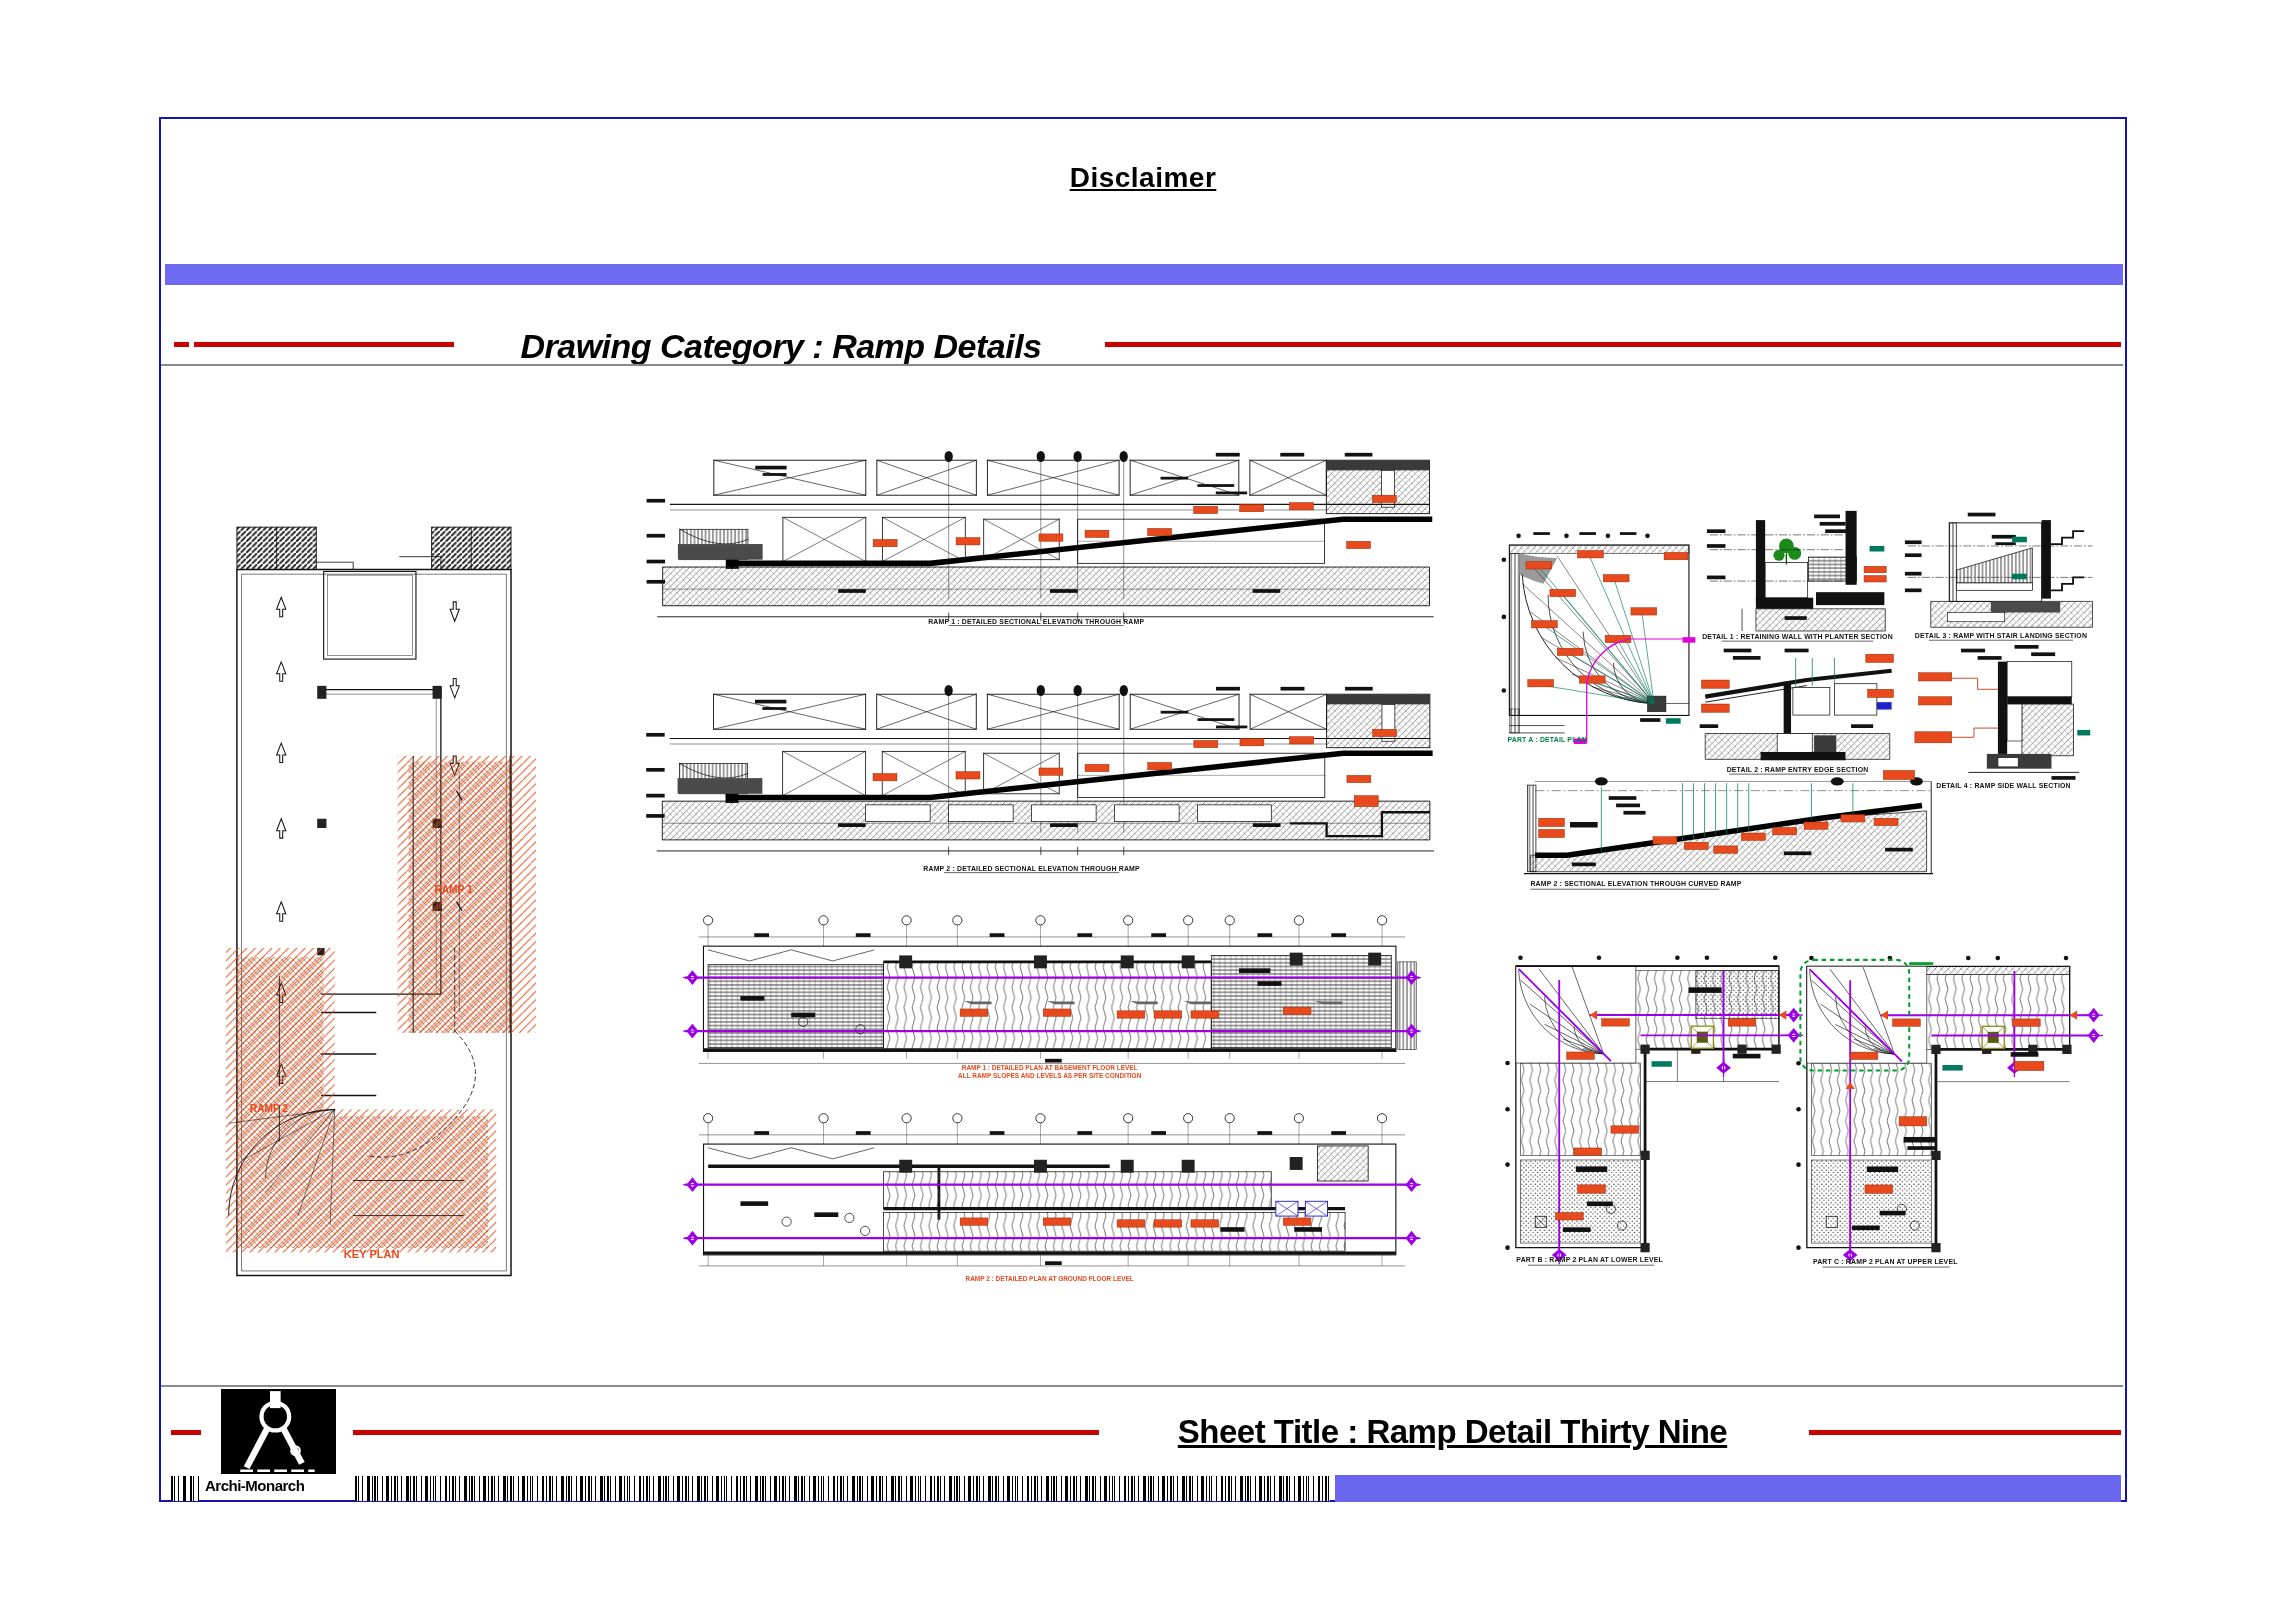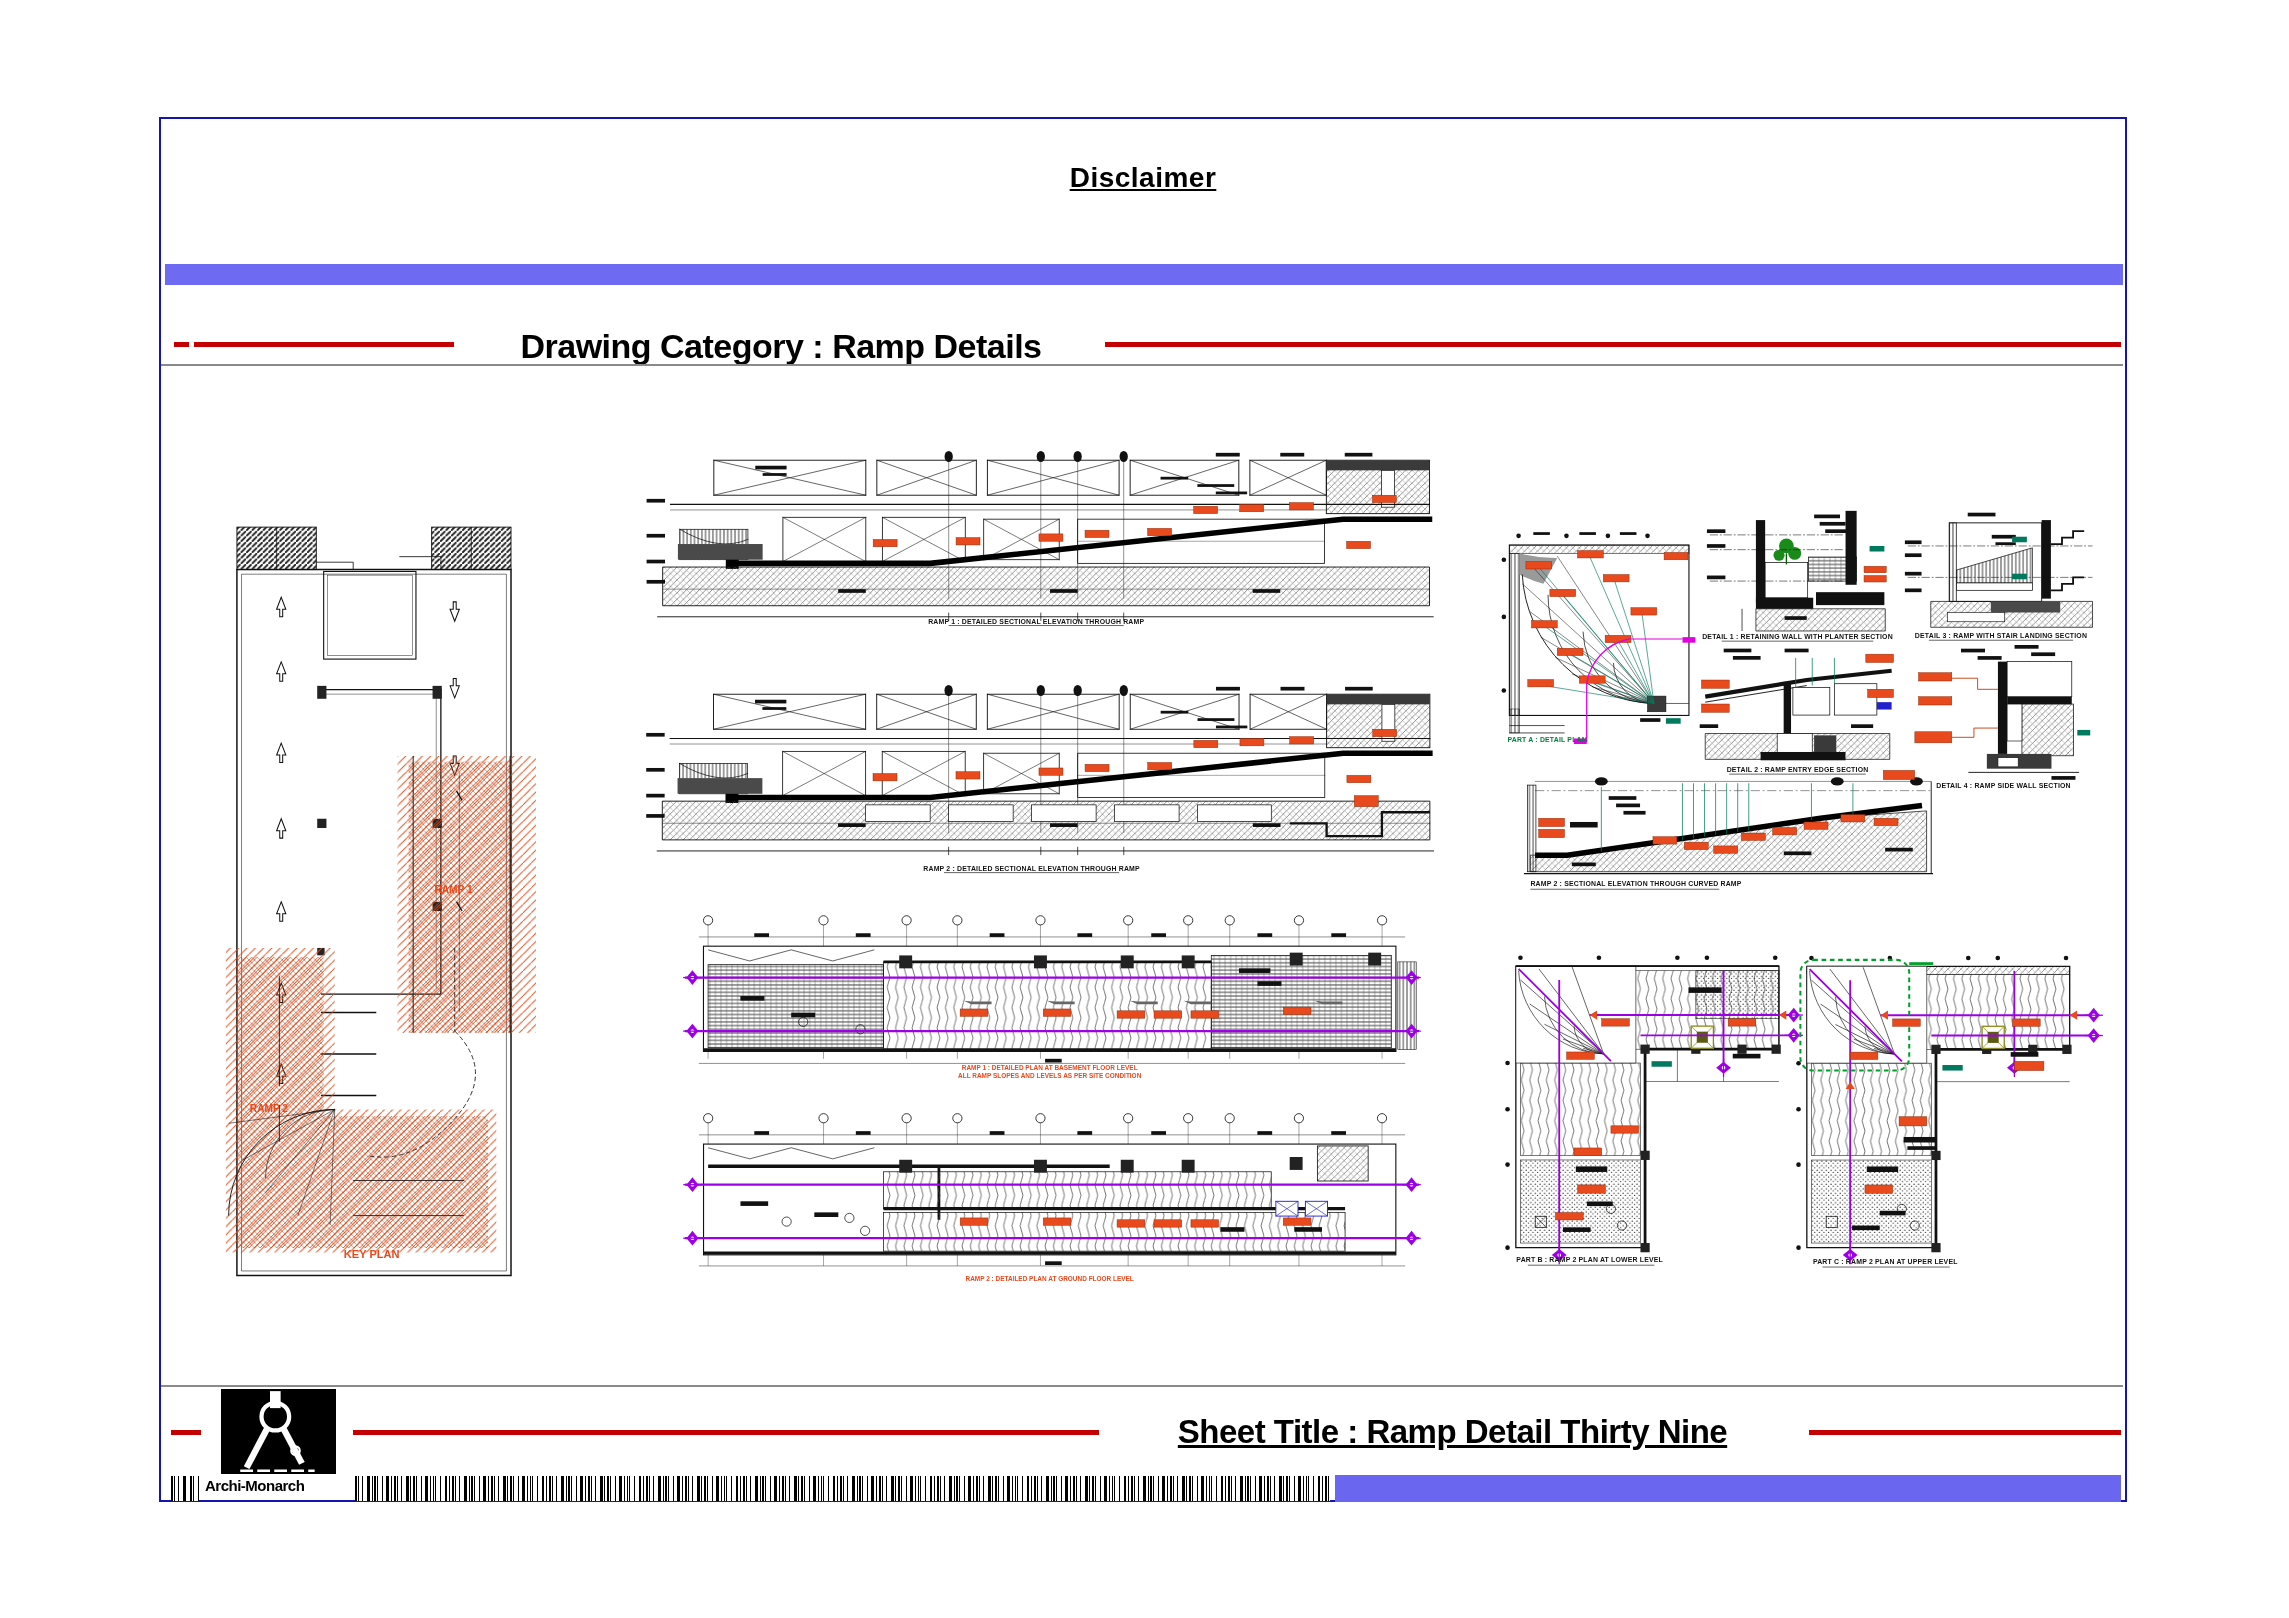--- a/index.html
+++ b/index.html
@@ -162,21 +162,21 @@
 </defs>
 </svg>
 
 <div class="sheet">
 
   <div class="abs ctr disc-title">Disclaimer</div>
   <div class="abs band" style="left:3.7px;top:145px;width:1958px;"></div>
 
   <div class="abs redline" style="left:13px;top:223px;width:14.8px;"></div>
   <div class="abs redline" style="left:33px;top:223px;width:260px;"></div>
-  <div class="abs cat-title" style="left:305px;top:208px;width:630px;text-align:center;">Drawing Category : Ramp Details</div>
+  <div class="abs cat-title" style="left:305px;top:208px;width:630px;text-align:center;font-style:italic;">Drawing Category : Ramp Details</div>
   <div class="abs redline" style="left:944px;top:223px;width:1016px;"></div>
   <div class="abs grayline" style="top:245px;"></div>
 
   <svg class="abs" style="left:63px;top:395px;" width="323" height="771" viewBox="0 0 350 835">
     <g>
       <rect x="14" y="14" width="86" height="46" fill="url(#dg)" stroke="#111"></rect>
       <rect x="225" y="14" width="86" height="46" fill="url(#dg)" stroke="#111"></rect>
       <path d="M57 14v46M268 14v46" stroke="#111" stroke-width=".8"></path>
     </g>
     <g fill="none" stroke="#111">

